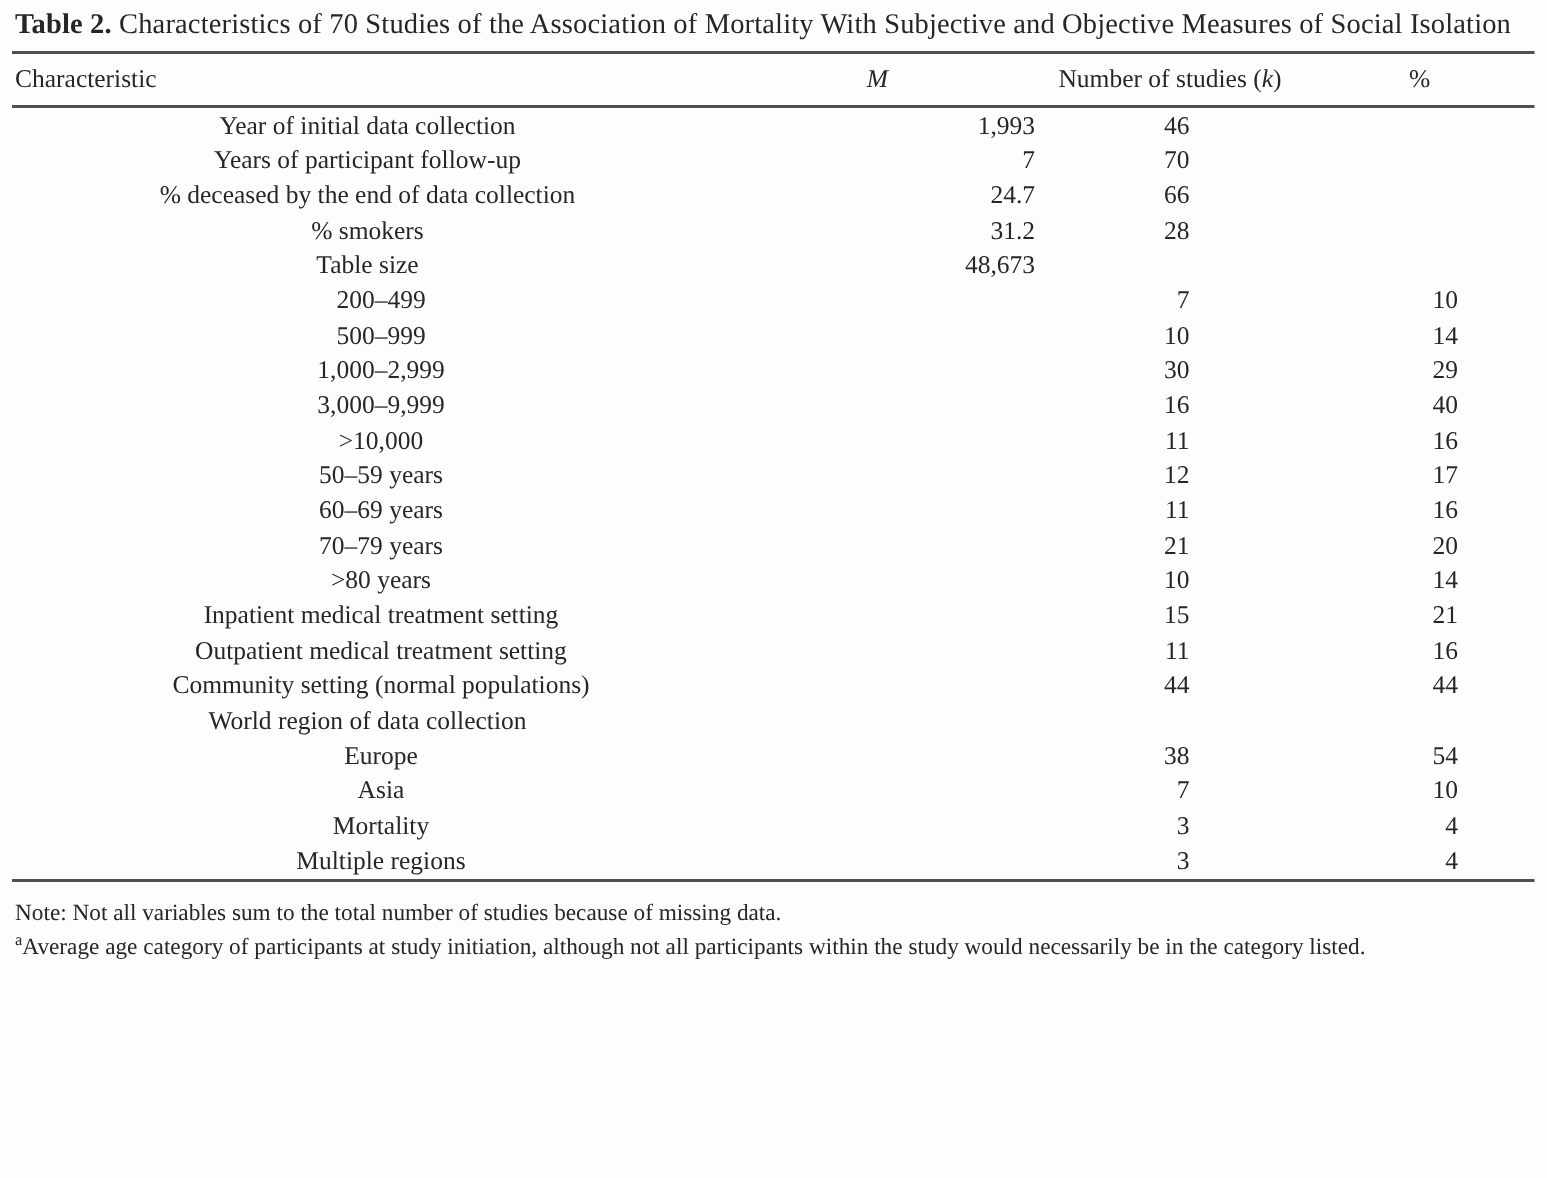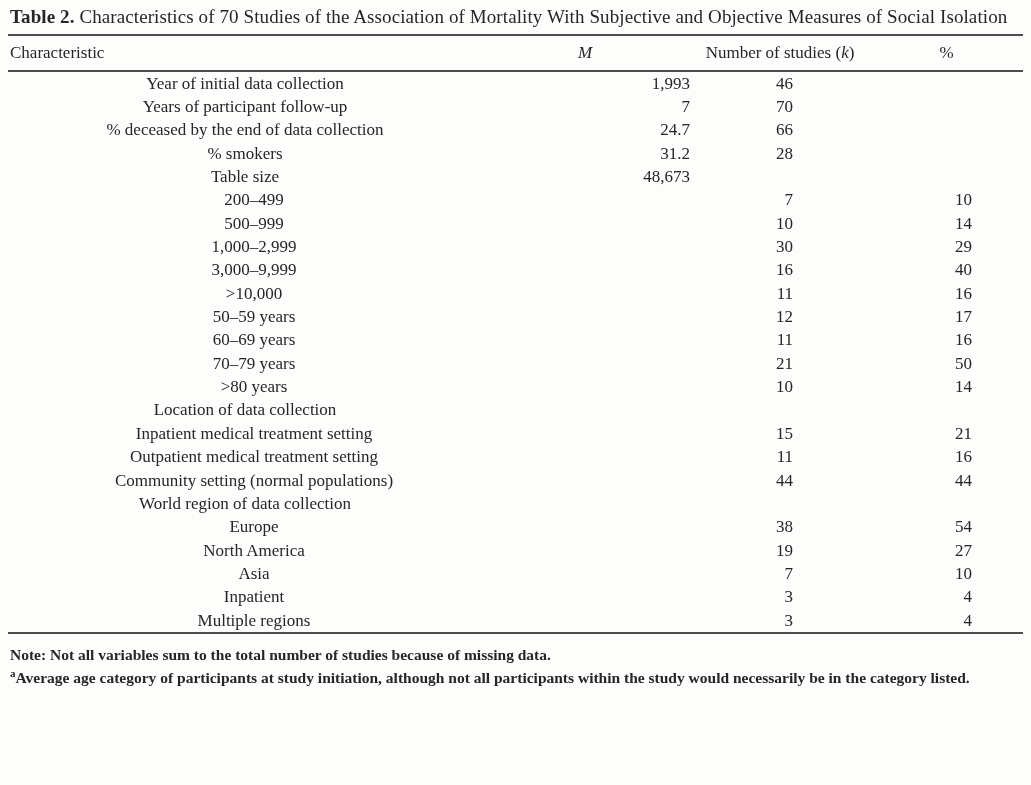--- a/index.html
+++ b/index.html
@@ -63,21 +63,20 @@
   td.c4 { text-align: right; padding-right: 51px; }
   sup {
     font-size: 11px;
     line-height: 0;
     vertical-align: super;
   }
   .notes {
     margin: 9px 0 0 2px;
     font-size: 15.5px;
     line-height: 23px;
-    font-weight: bold;
   }
   .notes .note-line { white-space: nowrap; }
 </style>
 </head>
 <body>
 
 <div class="page">
 
   <div class="title">
     <span class="bold">Table 2.</span>
@@ -169,35 +168,29 @@
         <tr>
           <td class="c1 indent">60–69 years</td>
           <td class="c2"></td>
           <td class="c3">11</td>
           <td class="c4">16</td>
         </tr>
         <tr>
           <td class="c1 indent">70–79 years</td>
           <td class="c2"></td>
           <td class="c3">21</td>
-          <td class="c4">50</td>
+          <td class="c4">20</td>
         </tr>
         <tr>
           <td class="c1 indent">&gt;80 years</td>
           <td class="c2"></td>
           <td class="c3">10</td>
           <td class="c4">14</td>
         </tr>
         <tr>
-          <td class="c1">Location of data collection</td>
-          <td class="c2"></td>
-          <td class="c3"></td>
-          <td class="c4"></td>
-        </tr>
-        <tr>
           <td class="c1 indent">Inpatient medical treatment setting</td>
           <td class="c2"></td>
           <td class="c3">15</td>
           <td class="c4">21</td>
         </tr>
         <tr>
           <td class="c1 indent">Outpatient medical treatment setting</td>
           <td class="c2"></td>
           <td class="c3">11</td>
           <td class="c4">16</td>
@@ -214,33 +207,27 @@
           <td class="c3"></td>
           <td class="c4"></td>
         </tr>
         <tr>
           <td class="c1 indent">Europe</td>
           <td class="c2"></td>
           <td class="c3">38</td>
           <td class="c4">54</td>
         </tr>
         <tr>
-          <td class="c1 indent">North America</td>
-          <td class="c2"></td>
-          <td class="c3">19</td>
-          <td class="c4">27</td>
-        </tr>
-        <tr>
           <td class="c1 indent">Asia</td>
           <td class="c2"></td>
           <td class="c3">7</td>
           <td class="c4">10</td>
         </tr>
         <tr>
-          <td class="c1 indent">Inpatient</td>
+          <td class="c1 indent">Mortality</td>
           <td class="c2"></td>
           <td class="c3">3</td>
           <td class="c4">4</td>
         </tr>
         <tr>
           <td class="c1 indent">Multiple regions</td>
           <td class="c2"></td>
           <td class="c3">3</td>
           <td class="c4">4</td>
         </tr>

